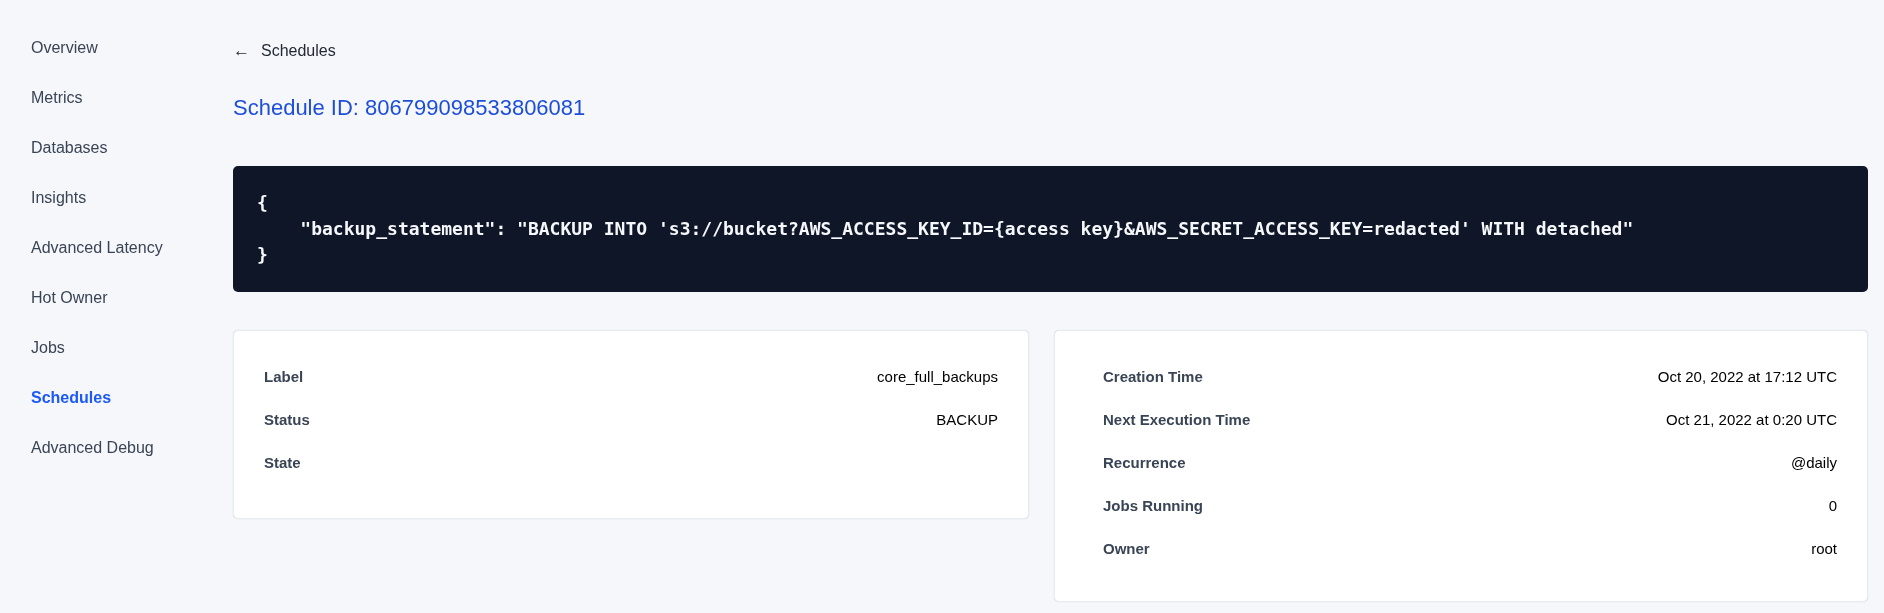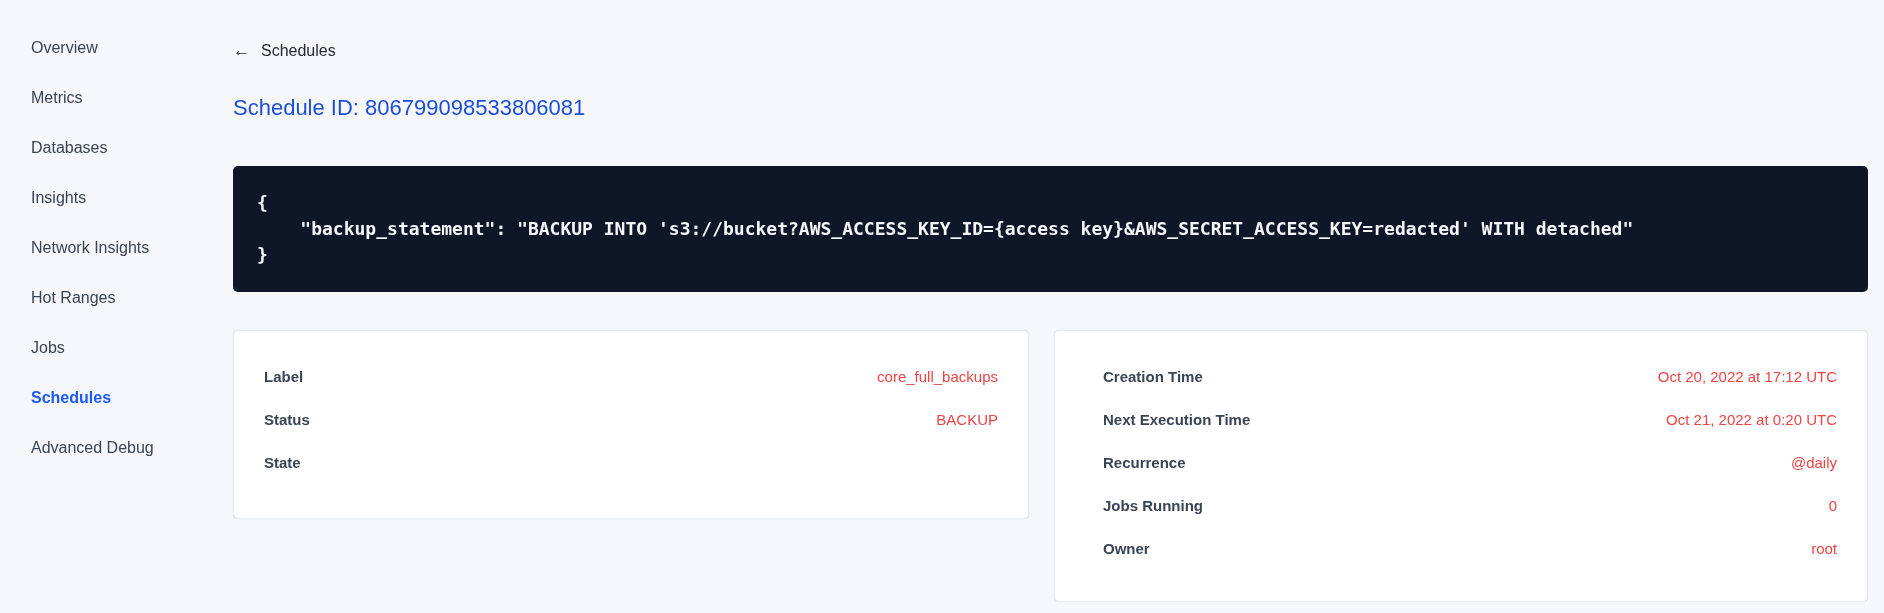--- a/index.html
+++ b/index.html
@@ -74,21 +74,21 @@
   }
   .card.card-left  { height: 189px; }
   .card.card-right { height: 272px; padding-left: 48px; }
   .card .row {
     height: 43px;
     display: flex;
     justify-content: space-between;
     align-items: center;
   }
   .card .row .label { font-size: 15px; font-weight: 700; color: #394455; }
-  .card .row .value { font-size: 15px; font-weight: 400; color: #ef4444; text-align: right; }
+  .card .row .value { font-size: 15px; font-weight: 400; color: #000000; text-align: right; }
 </style>
 </head>
 <body>
 
 <div class="app">
 
   <nav class="sidebar">
     <ul>
 
         <li>
@@ -102,25 +102,25 @@
         <li>
           <span>Databases</span>
         </li>
 
 
         <li>
           <span>Insights</span>
         </li>
 
         <li>
-          <span>Network Insights</span>
+          <span>Advanced Latency</span>
         </li>
 
         <li>
-          <span>Hot Ranges</span>
+          <span>Hot Owner</span>
         </li>
 
         <li>
           <span>Jobs</span>
         </li>
 
         <li class="active">
           <span>Schedules</span>
         </li>
 

